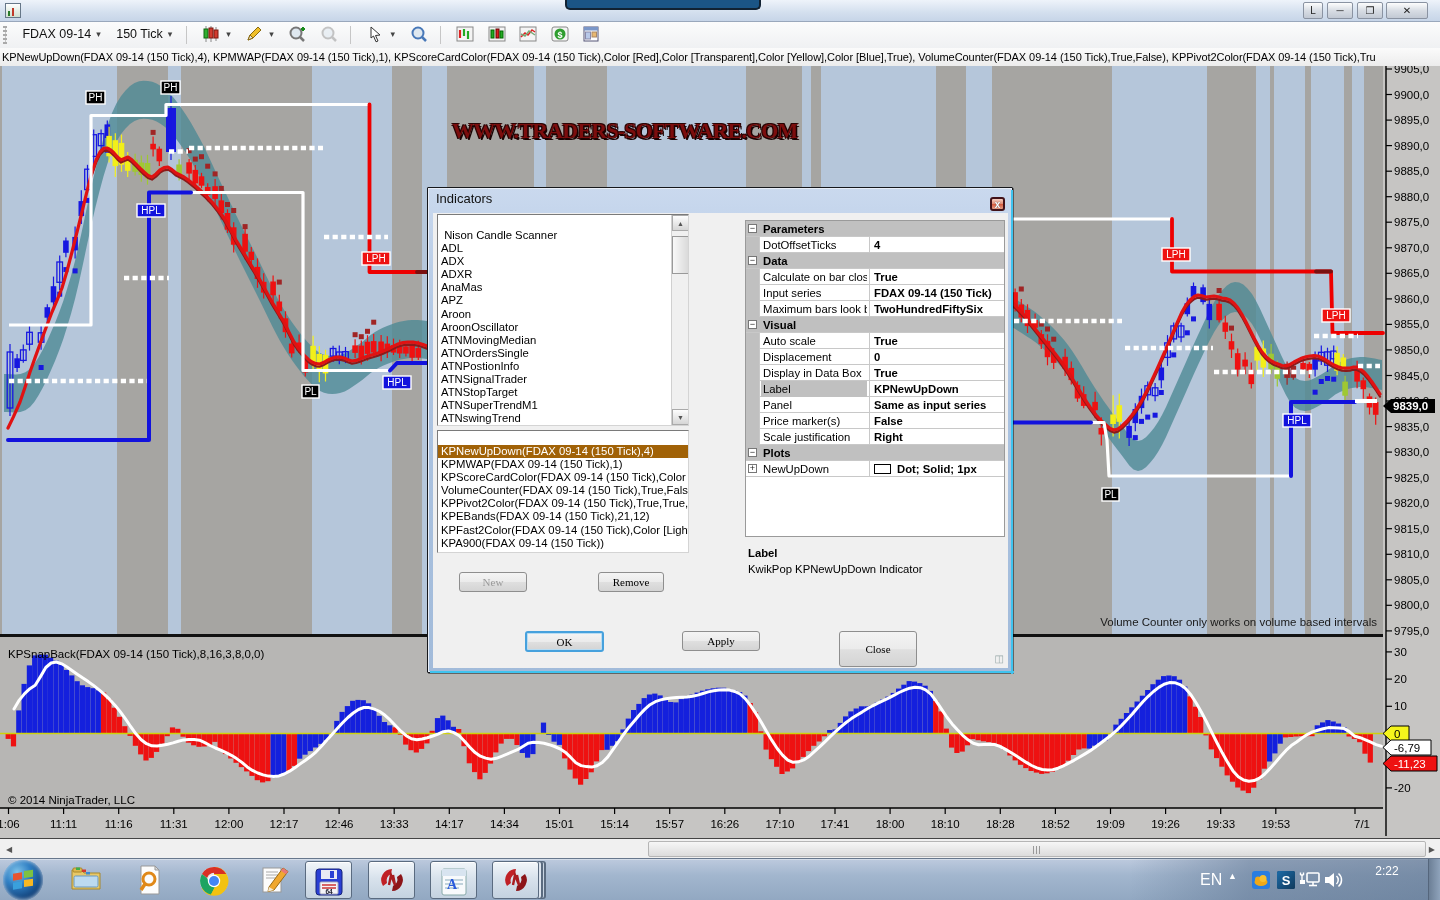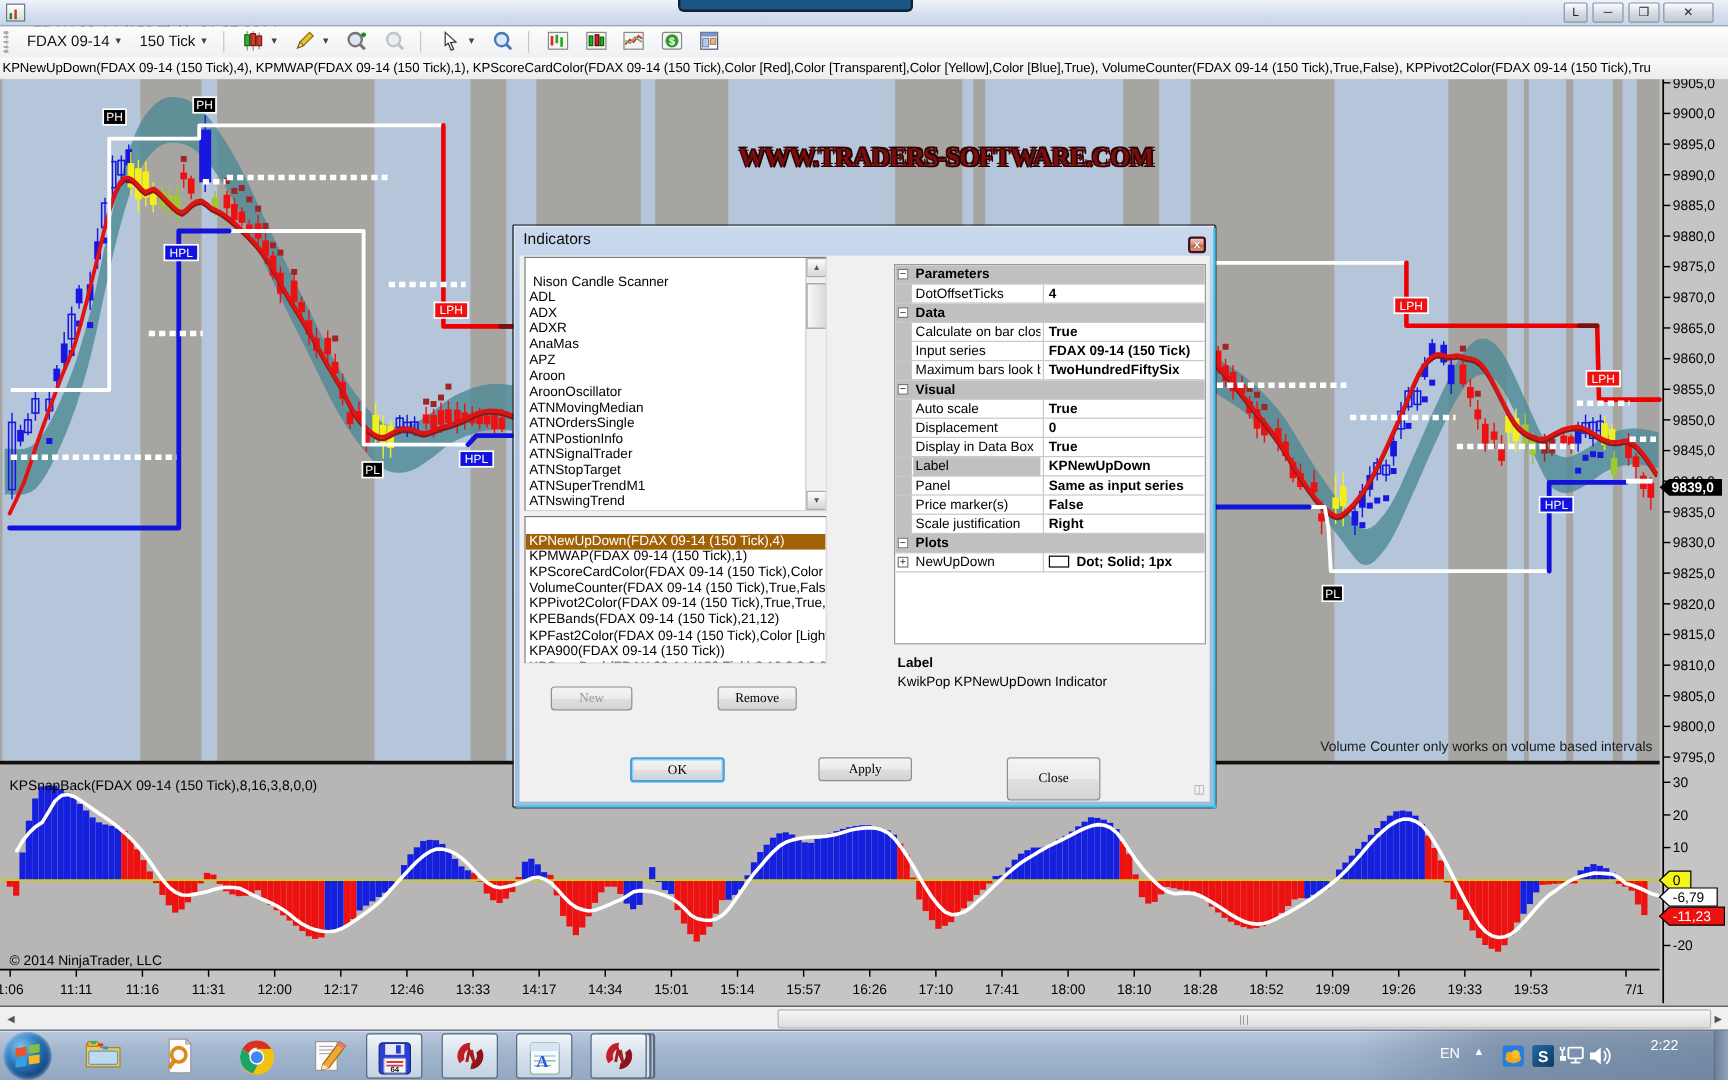--- a/index.html
+++ b/index.html
@@ -14,21 +14,21 @@
  font-size:10px;text-align:center;line-height:15px;color:#222}
 #toolbar{position:absolute;left:0;top:22px;width:1440px;height:40px;background:linear-gradient(#fcfcfc,#e9ebee);border-bottom:1px solid #c2c2c2}
 #toolbar .grip{position:absolute;left:3px;top:4px;width:4px;height:18px;background:repeating-linear-gradient(#aaa 0 2px,transparent 2px 4px)}
 .tsep{display:inline-block;width:1px;height:18px;background:#c6c6c6;margin:4px 5px 0 5px;vertical-align:top}
 .tbtxt{display:inline-block;font-size:12.5px;color:#111;margin:5px 2px 0 7px;vertical-align:top}
 .drop{display:inline-block;font-size:9px;color:#444;margin:7px 4px 0 3px;vertical-align:top}
 .ticon{display:inline-block;margin:3px 3px 0 6px;vertical-align:top}
 #textband{position:absolute;left:0;top:48px;width:1440px;height:18px;background:linear-gradient(#fbfbfb,#ececec);
  font-size:11px;color:#000;padding:3px 0 0 2px;white-space:nowrap;letter-spacing:-0.06px}
 #chartsvg{position:absolute;left:0;top:0}
-#watermark{position:absolute;left:416px;top:118px;width:545px;text-align:right;z-index:5;
+#watermark{position:absolute;left:452px;top:118px;width:545px;text-align:left;z-index:5;
  font-family:"Liberation Serif",serif;color:#7c0d0d;pointer-events:none}
 #wm1{font-size:22px;font-weight:bold;letter-spacing:-0.8px;text-shadow:1.5px 1.5px 0 #1a0202,-1px -1px 0 #2a0505,1px -1px 0 #2a0505,-1px 1px 0 #2a0505}
 #wm2{font-size:13px;font-weight:bold;margin-top:2px;letter-spacing:0px;text-shadow:1px 1px 0 #200404}
 #scrollrow{position:absolute;left:0;top:838px;width:1440px;height:20px;background:#f0f0f0;border-top:1px solid #444}
 #sbthumbh{position:absolute;left:648px;top:2px;width:778px;height:16px;background:linear-gradient(#f6f6f6,#dcdcdc);border:1px solid #b5b5b5;border-radius:2px}
 #sbthumbh:after{content:"";position:absolute;left:50%;top:4px;width:8px;height:8px;margin-left:-4px;
  background:repeating-linear-gradient(90deg,#999 0 1px,transparent 1px 3px)}
 .sbarr{position:absolute;top:6px;font-size:8px;color:#555}
 #taskbar{position:absolute;left:0;top:858px;width:1440px;height:42px;
  background:linear-gradient(#bdcade,#a2b6ce 40%,#92a8c2);border-top:1px solid #67778c;box-shadow:inset 0 1px 0 #d5deea}
@@ -955,21 +955,21 @@
           <path d="M10 18 L12 8 L16 18 L14 8" stroke="#a81c20" stroke-width="2.4" fill="none"></path>
         </svg></div>
  <svg width="0" height="0">
         <defs>
           <linearGradient id="skgrad" x1="0" y1="0" x2="1" y2="1">
             <stop offset="0" stop-color="#1d6ca8"></stop>
             <stop offset="1" stop-color="#10395c"></stop>
           </linearGradient>
         </defs>
       </svg>
- <span class="trtxt" style="left:1200px;top:12px;font-size:12px">EN</span>
+ <span class="trtxt" style="left:1200px;top:12px;font-size:16px">EN</span>
  <span class="trtxt" style="left:1228px;top:12px;font-size:9px">▲</span>
  <span class="tricon" style="left:1252px;top:12px"><svg width="18" height="18" viewBox="0 0 18 18">
           <rect x="0" y="0" width="18" height="18" rx="3" fill="#2a7de0"></rect>
           <ellipse cx="9" cy="11" rx="6.5" ry="4" fill="#f0a818"></ellipse>
           <circle cx="6" cy="8.5" r="3" fill="#f0a818"></circle>
           <circle cx="11" cy="7.5" r="3.5" fill="#f8c030"></circle>
         </svg></span>
  <span class="tricon" style="left:1277px;top:12px"><svg width="18" height="18" viewBox="0 0 18 18">
           <rect x="0" y="0" width="18" height="18" rx="2" fill="#10395c"></rect>
           <rect x="0" y="0" width="18" height="18" rx="2" fill="url(#skgrad)"></rect>

